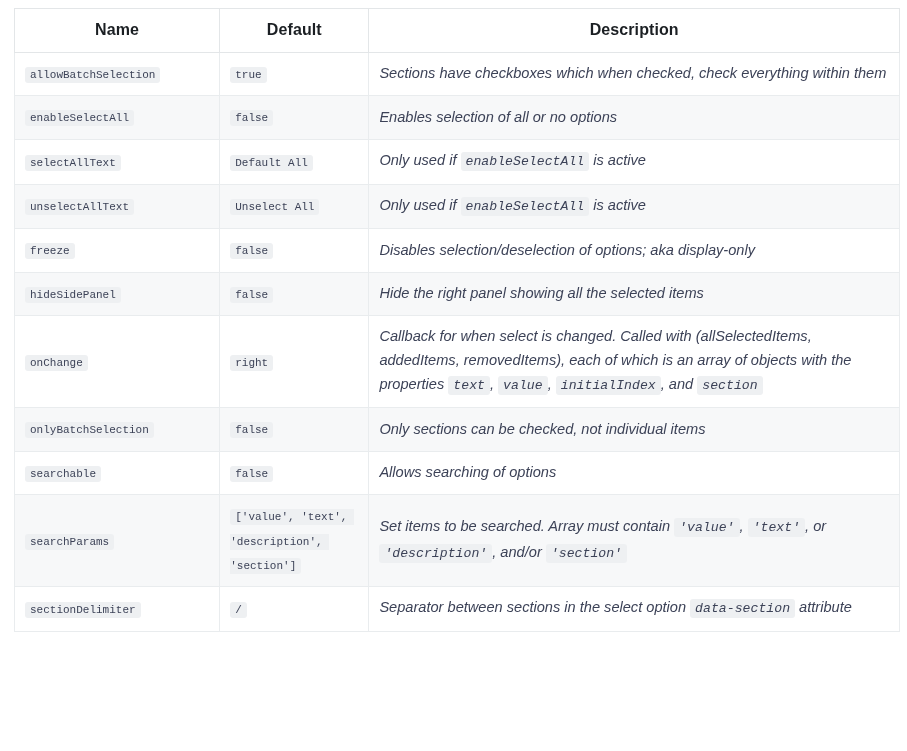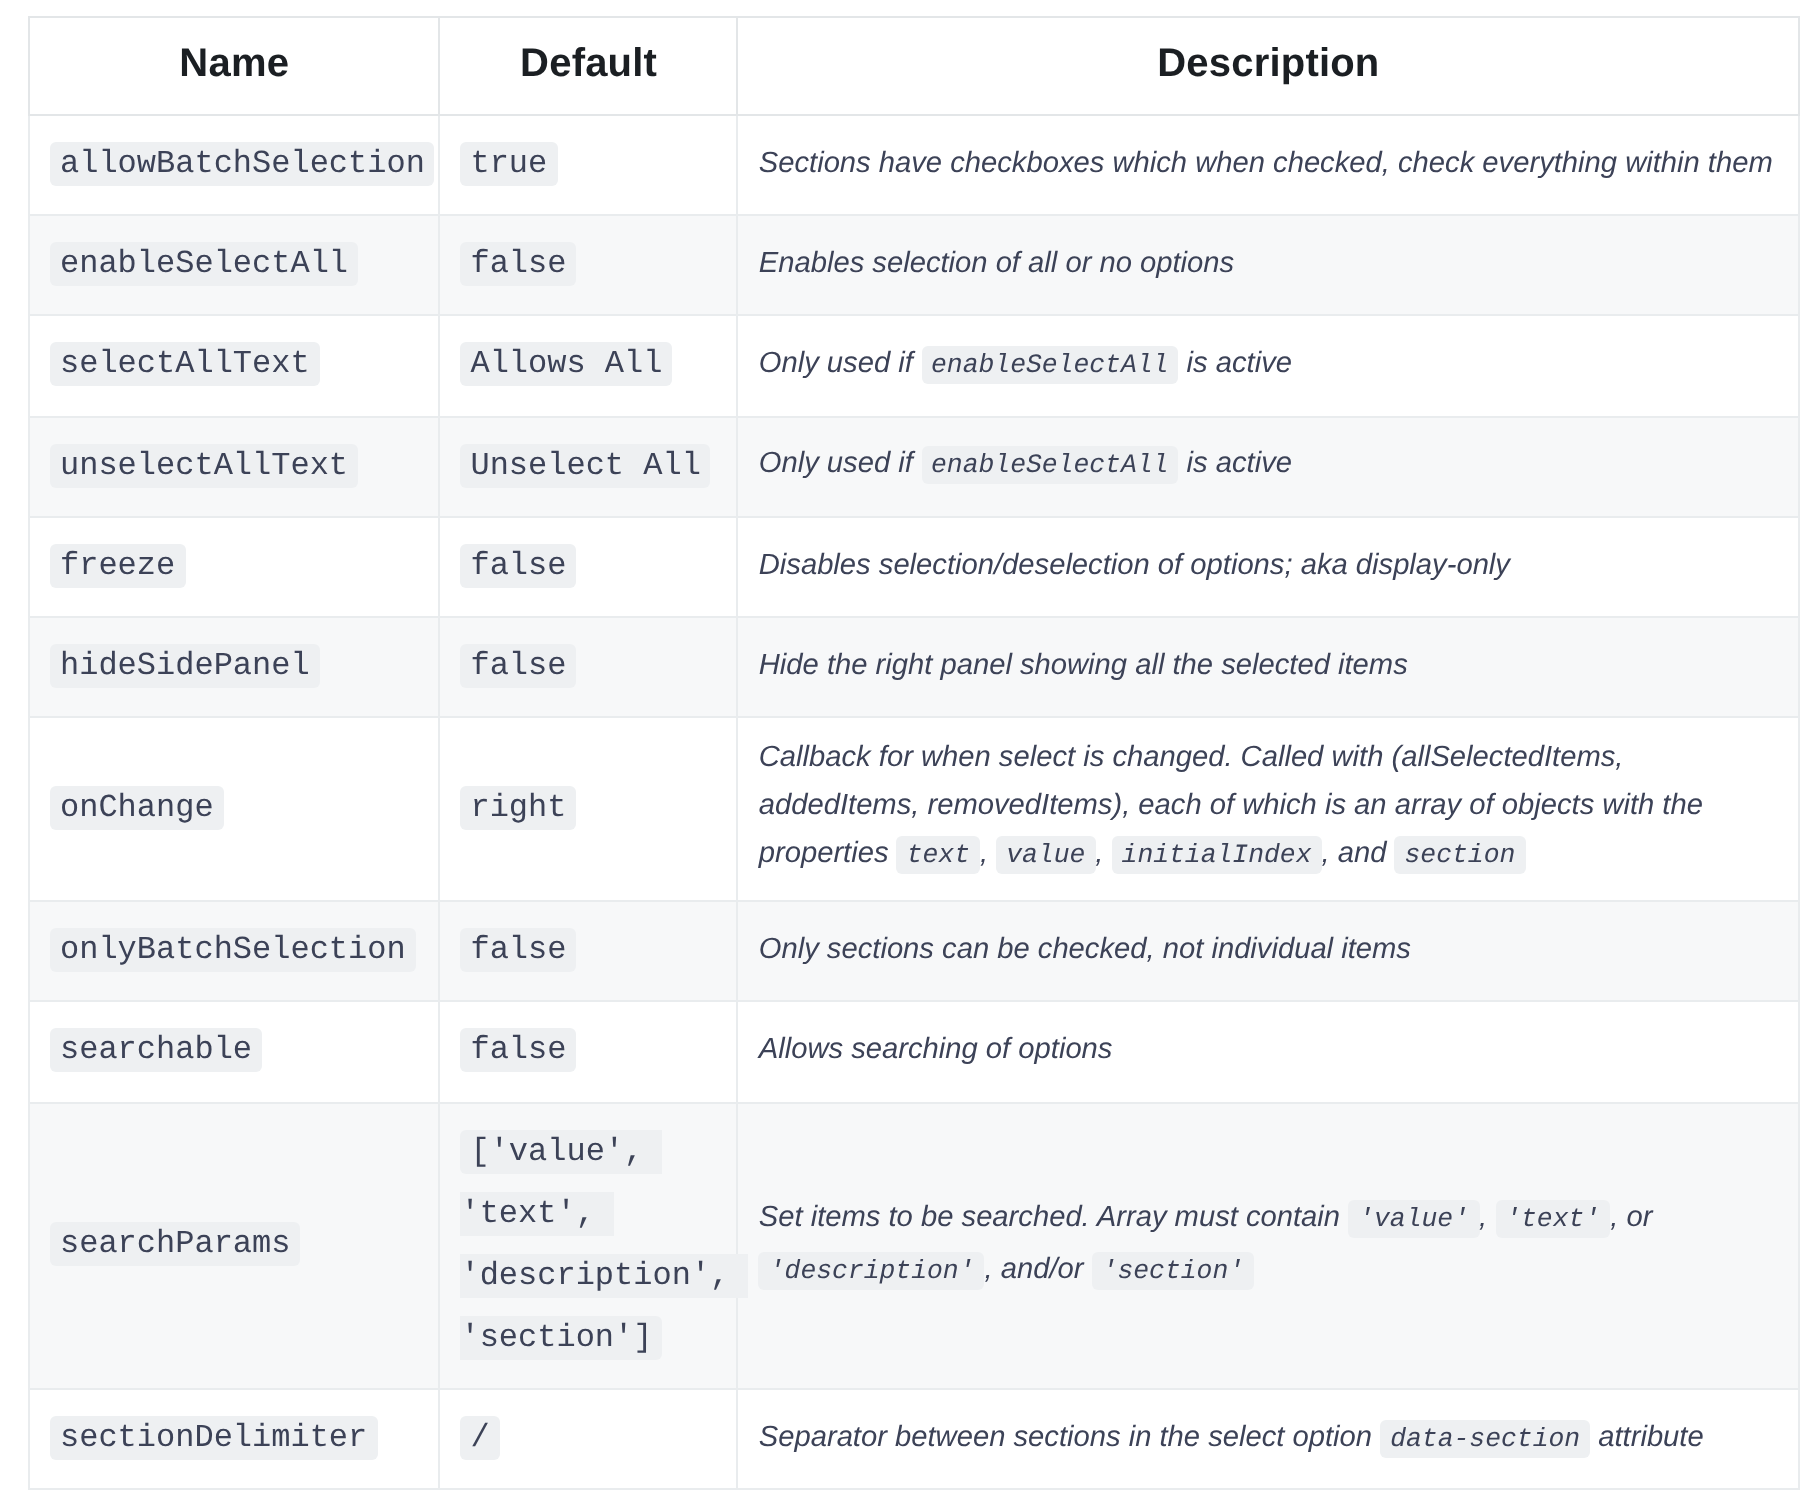--- a/index.html
+++ b/index.html
@@ -33,21 +33,21 @@
     border: 1px solid #e3e6e8;
     background: #ffffff;
   }
   table.opts col.c-name  { width: 205px; }
   table.opts col.c-def   { width: 149px; }
   table.opts col.c-desc  { width: 530px; }
 
   table.opts thead th {
     background: #ffffff;
     border: 1px solid #e3e6e8;
-    font-size: 20px;
+    font-size: 16px;
     font-weight: bold;
     color: #1b1f23;
     text-align: center;
     padding: 12px 10px 13px 10px;
     letter-spacing: 0.1px;
   }
   table.opts tbody td {
     border: 1px solid #e9ecee;
     font-size: 14.6px;
     color: #3c4257;
@@ -60,21 +60,21 @@
   }
   table.opts tbody tr:nth-child(odd) td {
     background: #ffffff;
   }
   td.cell-name { padding-left: 16px; }
   td.cell-def  { padding-left: 16px; }
   td.cell-desc { padding-left: 12px; padding-right: 14px; font-style: italic; }
 
   code {
     font-family: "Liberation Mono", "DejaVu Sans Mono", monospace;
-    font-size: 16px;
+    font-size: 11px;
     background: #eef0f2;
     color: #3c4257;
     padding: 2px 5px;
     border-radius: 3px;
     white-space: pre-wrap;
     line-height: 1.95;
   }
   td.cell-desc code {
     font-size: 13.2px;
     padding: 2px 5px;
@@ -105,21 +105,21 @@
             <td class="cell-def"><code>true</code></td>
             <td class="cell-desc"><span class="desc-text">Sections have checkboxes which when checked, check everything within them</span></td>
           </tr>
           <tr>
             <td class="cell-name"><code>enableSelectAll</code></td>
             <td class="cell-def"><code>false</code></td>
             <td class="cell-desc"><span class="desc-text">Enables selection of all or no options</span></td>
           </tr>
           <tr>
             <td class="cell-name"><code>selectAllText</code></td>
-            <td class="cell-def"><code>Allows All</code></td>
+            <td class="cell-def"><code>Default All</code></td>
             <td class="cell-desc"><span class="desc-text">Only used if </span><code>enableSelectAll</code><span class="desc-text"> is active</span></td>
           </tr>
           <tr>
             <td class="cell-name"><code>unselectAllText</code></td>
             <td class="cell-def"><code>Unselect All</code></td>
             <td class="cell-desc"><span class="desc-text">Only used if </span><code>enableSelectAll</code><span class="desc-text"> is active</span></td>
           </tr>
           <tr>
             <td class="cell-name"><code>freeze</code></td>
             <td class="cell-def"><code>false</code></td>

